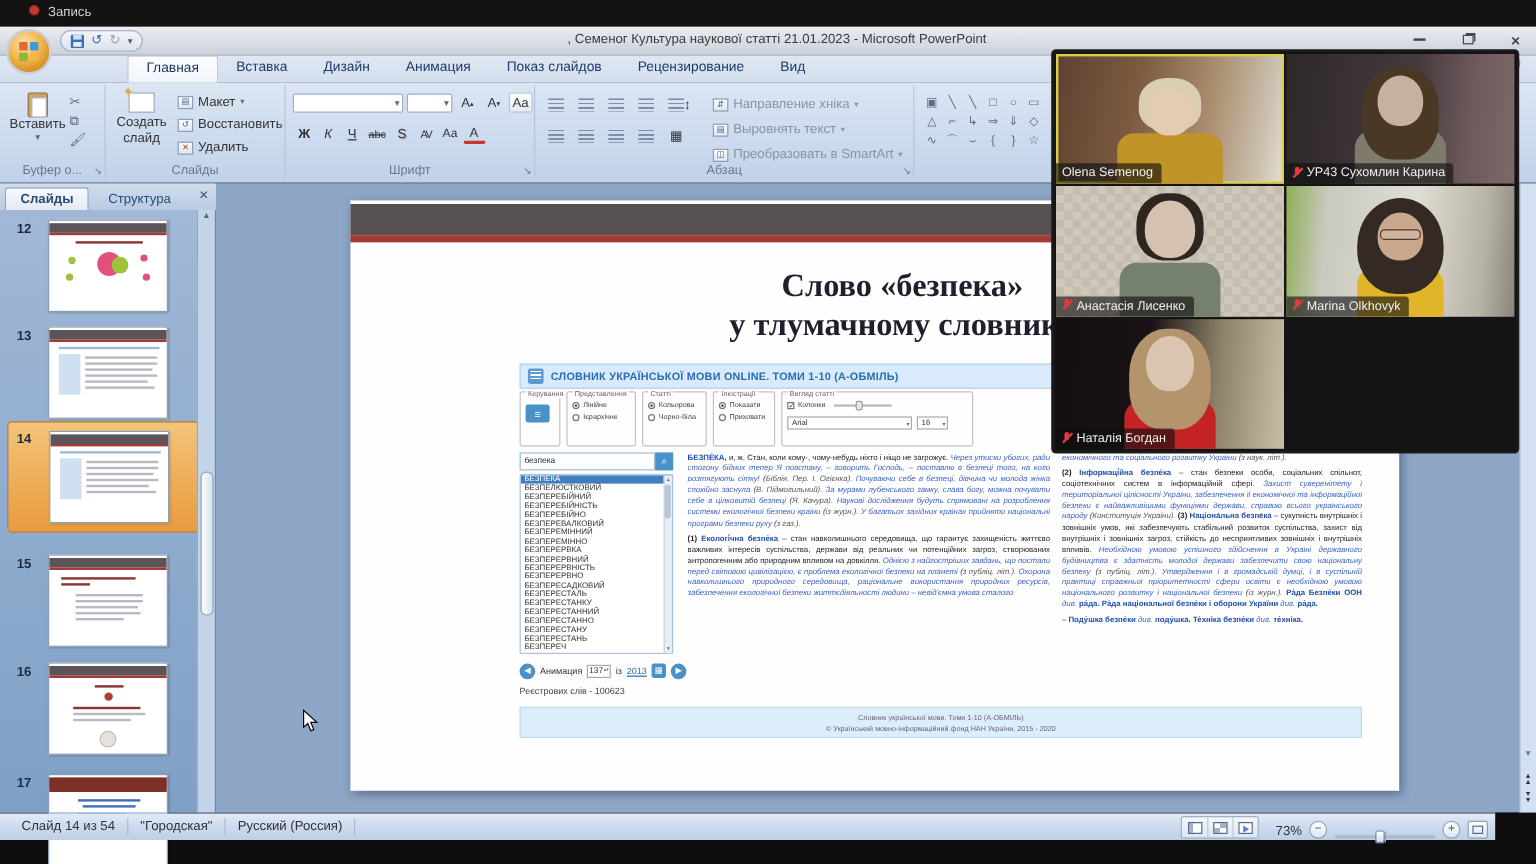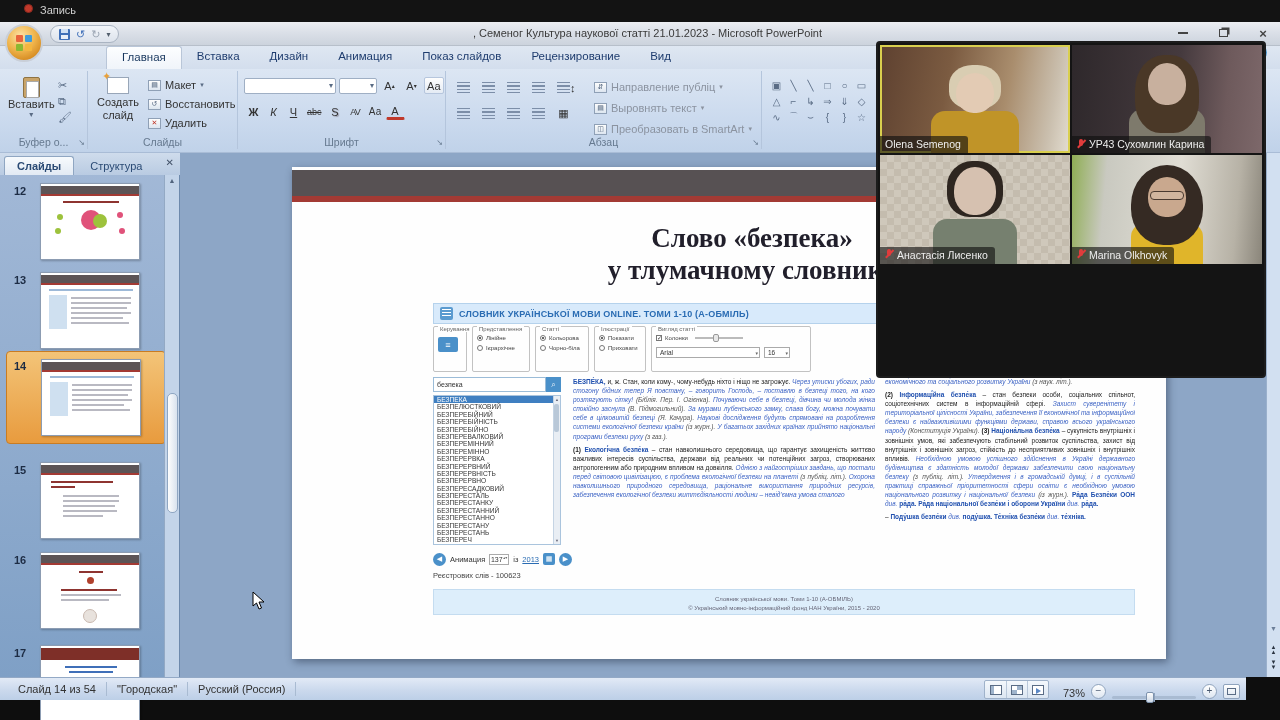--- a/index.html
+++ b/index.html
@@ -396,21 +396,21 @@
             <span class="ic-lines"></span>
           </span>
         <span class="fbtn">
             <span class="ic-lines"></span>
           </span>
         <span class="fbtn">▦</span>
       </div>
       <div class="para-right" style="left:148px;top:8px;">
         <span class="rtext-btn">
             <span class="ric">⇵</span>
-            <span>Направление публіц</span> 
+            <span>Направление хніка</span> 
             <span style="font-size:7px;">▾</span>
           </span>
         <span class="rtext-btn">
             <span class="ric">▤</span>
             <span>Выровнять текст</span> 
             <span style="font-size:7px;">▾</span>
           </span>
         <span class="rtext-btn">
             <span class="ric">◫</span>
             <span>Преобразовать в SmartArt</span> 
@@ -744,19 +744,30 @@
           <span class="torso"></span>
           <span class="hair"></span>
           <span class="face"></span>
           <span class="glasses"></span>
         </div>
       <div class="nametag">
           <span class="mic-muted"></span>
           <span>Marina Olkhovyk</span>
         </div>
     </div>
+    <div class="tile t5">
+      <div class="person" style="top:6px;width:100px;height:112px;">
+          <span class="torso"></span>
+          <span class="hair"></span>
+          <span class="face"></span>
+        </div>
+      <div class="nametag">
+          <span class="mic-muted"></span>
+          <span>Наталія Богдан</span>
+        </div>
+    </div>
   </div>
 
   <svg class="cursor" width="16" height="20">
     <polygon points="1,1 1,15 4.5,12 7,18 9.5,17 7,11 12,11" fill="#fff" stroke="#000" stroke-width="1"></polygon>
   </svg>
 
 </div>
 
 </body></html>

